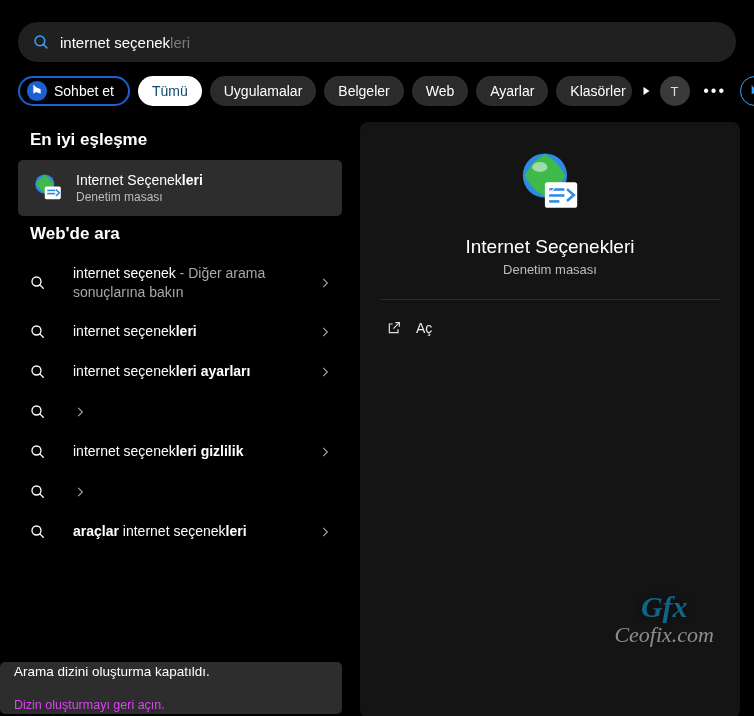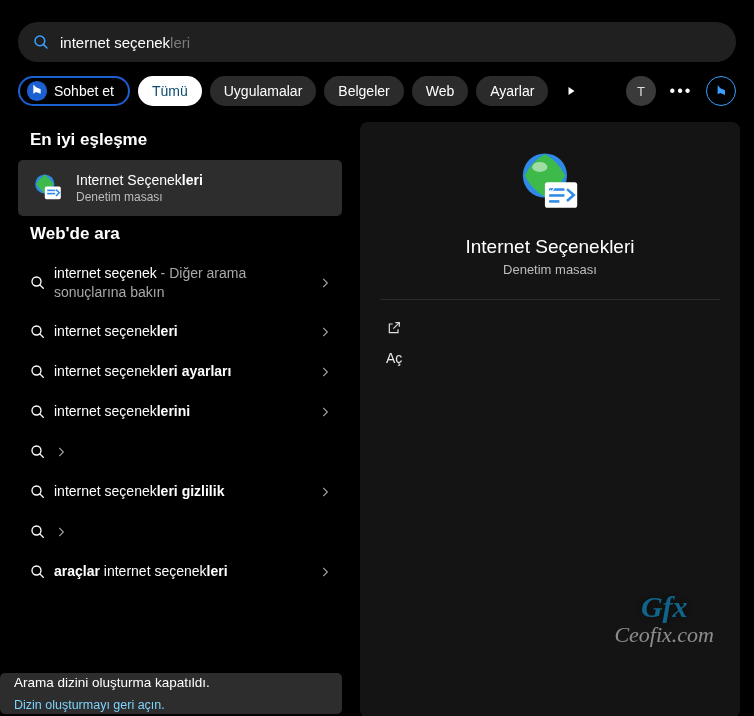--- a/index.html
+++ b/index.html
@@ -144,21 +144,21 @@
   .bm-text .sub { font-size: 12px; color: #bdbdbd; margin-top: 2px; }
 
   .list {
     margin-top: 6px;
     margin-right: 10px;
   }
   .list-item {
     display: flex;
     align-items: center;
     padding: 10px 10px;
-    gap: 6px;
+    gap: 25px;
     cursor: pointer;
     border-radius: 4px;
   }
   .li-icon {
     width: 20px; height: 20px; flex-shrink:0;
     display:flex; align-items:center; justify-content:center;
   }
   .li-text { flex: 1; font-size: 14px; line-height: 1.35; }
   .li-text .bold { font-weight: 700; }
   .li-text .muted { color: #a8a8a8; }
@@ -169,21 +169,21 @@
 
   .notice {
     position: absolute;
     left: 0; right: 10px;
     bottom: 4px;
     background: #2d2d2d;
     border-radius: 5px;
     padding: 2px 14px;
   }
   .notice .n-title { font-size: 13.5px; }
-  .notice .n-sub { font-size: 12.5px; color: #7dd3fc; margin-top: 8px; }
+  .notice .n-sub { font-size: 12.5px; color: #d946ef; margin-top: 19px; }
 
   .preview-icon {
     width: 68px; height: 68px;
     margin: 0 auto;
     display: block;
   }
   .preview-title {
     text-align: center;
     font-size: 19px;
     margin-top: 18px;
@@ -199,21 +199,20 @@
     margin: 22px 0 14px;
   }
   .action-row {
     display: flex;
     align-items: center;
     gap: 14px;
     padding: 6px 6px;
     cursor: pointer;
     border-radius: 4px;
     width: fit-content;
-    flex-direction: column;
   }
   .action-row .a-icon { width:16px; height:16px; }
   .action-row .a-label { font-size: 14px; color: #e8e8e8; }
 
   .watermark {
     position: absolute;
     right: 26px; bottom: 70px;
     text-align: center;
     opacity: .55;
     font-style: italic;
@@ -260,20 +259,23 @@
       <span>Uygulamalar</span>
     </div>
   <div class="chip">
       <span>Belgeler</span>
     </div>
   <div class="chip">
       <span>Web</span>
     </div>
   <div class="chip">
       <span>Ayarlar</span>
+    </div>
+  <div class="chip" style="padding-right:6px;">
+      <span>Klasörler</span>
     </div>
 
   <div class="round-btn play-btn">
     <svg width="12" height="12" viewBox="0 0 24 24">
         <path d="M7 4 L19 12 L7 20 Z" fill="#fff"></path>
       </svg>
   </div>
 
   <div class="tabs-right">
     <div class="avatar">
@@ -340,32 +342,20 @@
             </svg></div>
         </div>
         <div class="list-item">
           <div class="li-icon">
             <svg viewBox="0 0 24 24" width="18" height="18" fill="none">
               <circle cx="10" cy="10" r="6" stroke="#fff" stroke-width="1.8"></circle>
               <line x1="14.5" y1="14.5" x2="19" y2="19" stroke="#fff" stroke-width="1.8" stroke-linecap="round"></line>
             </svg>
           </div>
           <div class="li-text">internet seçenek<span class="bold">leri ayarları</span></div>
-          <div class="chev"><svg viewBox="0 0 24 24" width="14" height="14">
-              <path d="M9 5 L16 12 L9 19" fill="none" stroke="#ccc" stroke-width="2"></path>
-            </svg></div>
-        </div>
-        <div class="list-item">
-          <div class="li-icon">
-            <svg viewBox="0 0 24 24" width="18" height="18" fill="none">
-              <circle cx="10" cy="10" r="6" stroke="#fff" stroke-width="1.8"></circle>
-              <line x1="14.5" y1="14.5" x2="19" y2="19" stroke="#fff" stroke-width="1.8" stroke-linecap="round"></line>
-            </svg>
-          </div>
-          <div class="li-text">internet seçenek<span class="bold">lerini</span></div>
           <div class="chev"><svg viewBox="0 0 24 24" width="14" height="14">
               <path d="M9 5 L16 12 L9 19" fill="none" stroke="#ccc" stroke-width="2"></path>
             </svg></div>
         </div>
         <div class="list-item">
           <div class="li-icon">
             <svg viewBox="0 0 24 24" width="18" height="18" fill="none">
               <circle cx="10" cy="10" r="6" stroke="#fff" stroke-width="1.8"></circle>
               <line x1="14.5" y1="14.5" x2="19" y2="19" stroke="#fff" stroke-width="1.8" stroke-linecap="round"></line>
             </svg>

